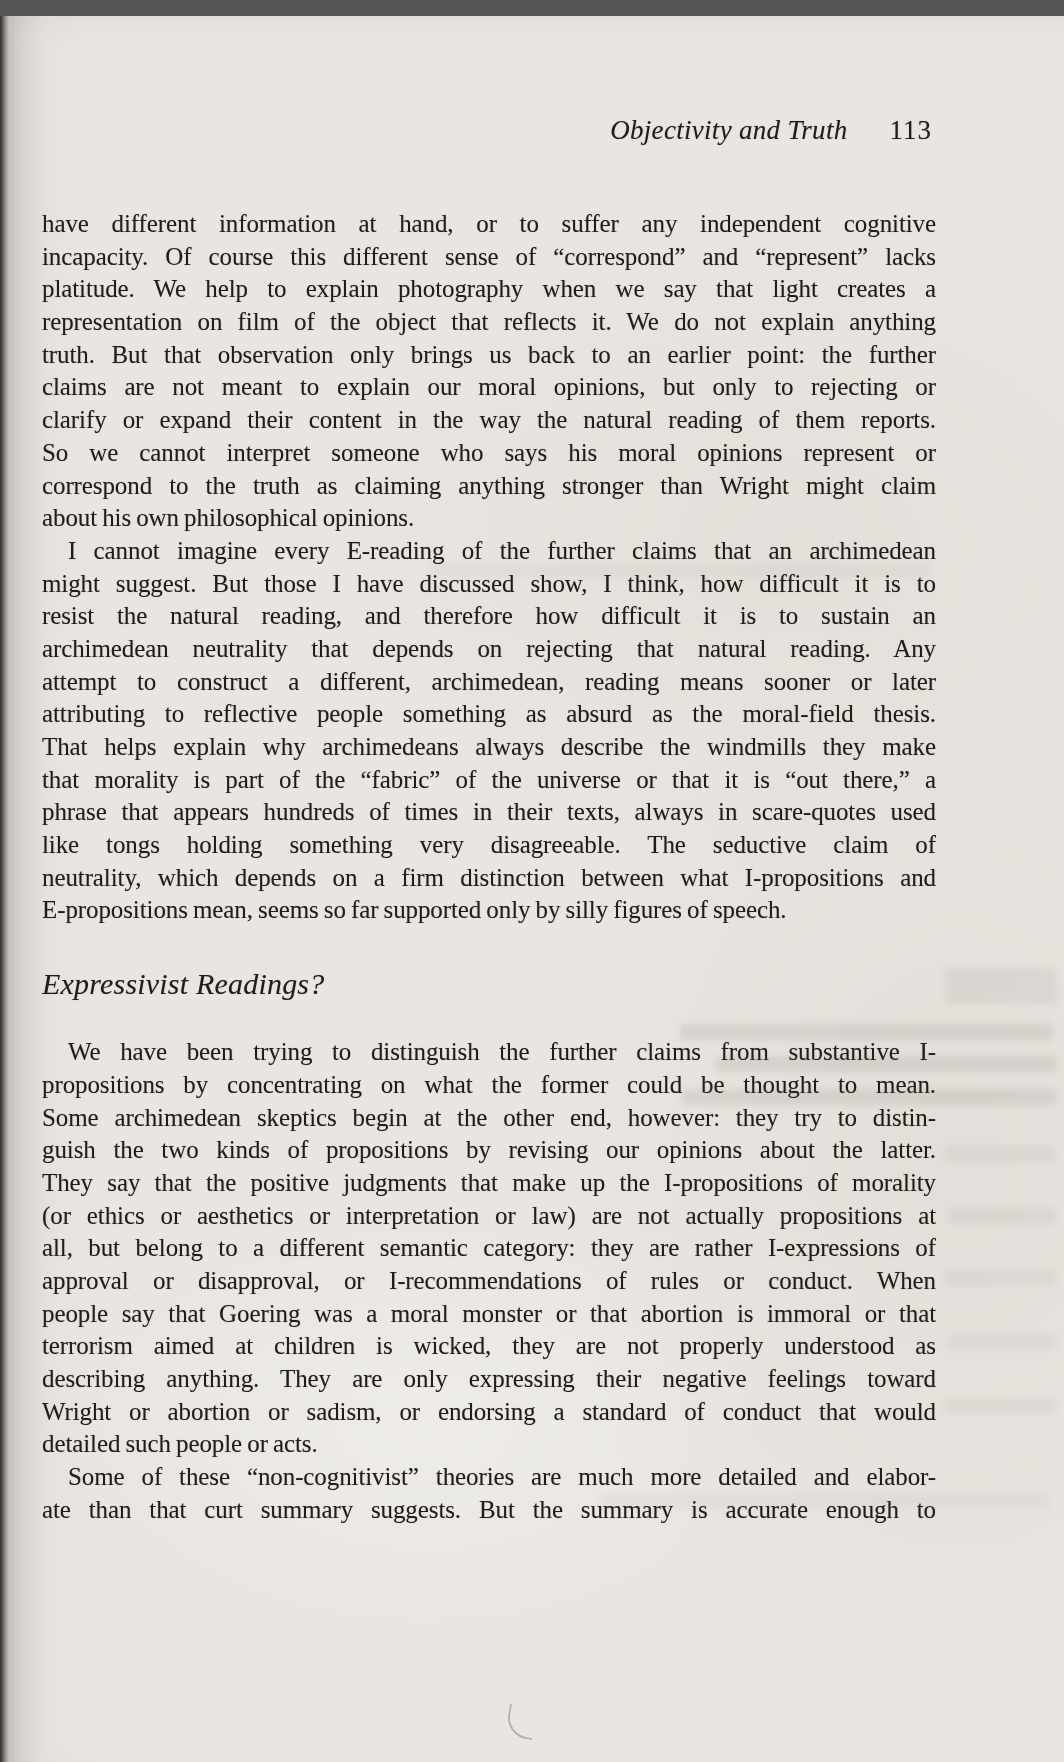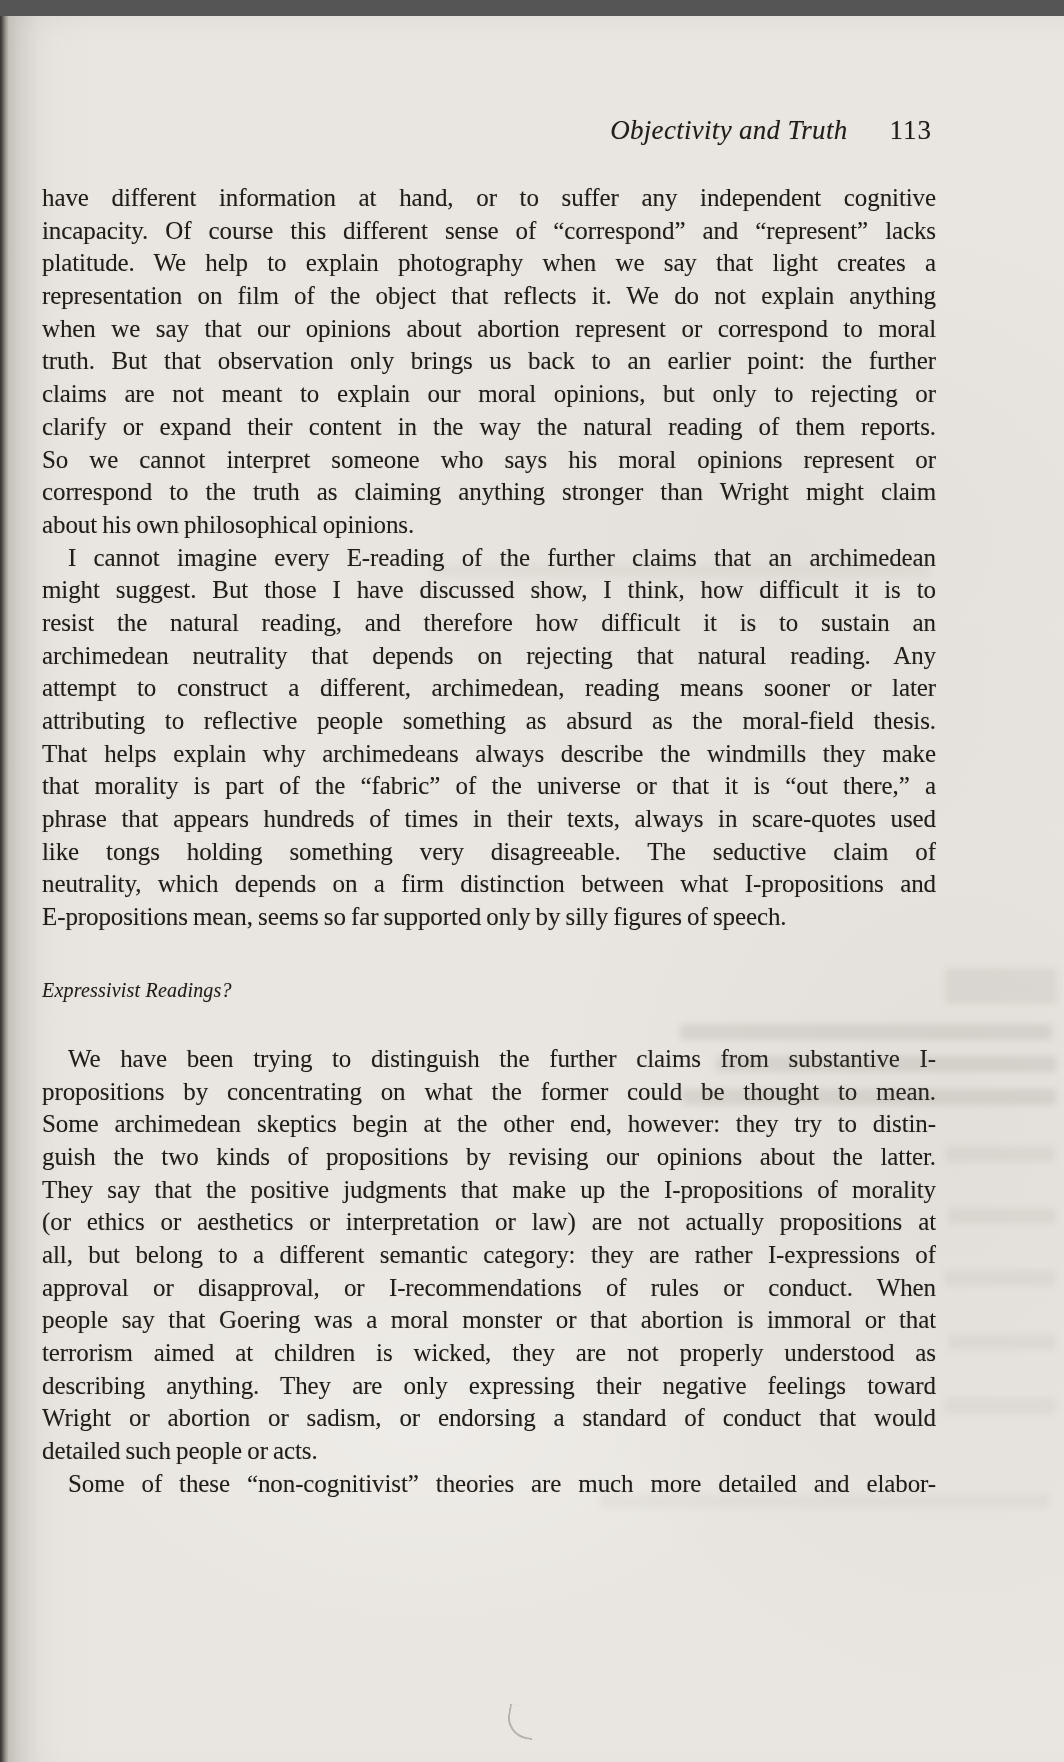--- a/index.html
+++ b/index.html
@@ -30,41 +30,41 @@
     font-size: 27px;
     line-height: 32px;
     white-space: nowrap;
     text-shadow: 0 0 1px rgba(33,29,24,0.35);
   }
   .running-title { font-style: italic; letter-spacing: 0.3px; }
   .page-number { margin-left: 42px; font-style: normal; letter-spacing: 1px; }
   .text-block {
     position: absolute;
     left: 42px;
-    top: 166px;
+    top: 192px;
     width: 894px;
     text-shadow: 0 0 1px rgba(33,29,24,0.30);
   }
   .paragraph { margin: 0; }
   .line {
     height: 32.7px;
     line-height: 32.7px;
     font-size: 25px;
     letter-spacing: -0.1px;
     word-spacing: -1px;
     text-align: justify;
     text-align-last: justify;
     overflow: hidden;
     white-space: nowrap;
   }
   .line.last { text-align-last: left; white-space: normal; }
   .paragraph.indent .line:first-child { text-indent: 26px; }
   .section-heading {
     font-style: italic;
-    font-size: 20px;
+    font-size: 30px;
     line-height: 33px;
     margin: 40px 0 36px 0;
     letter-spacing: 0.2px;
   }
   .ghost {
     position: absolute;
     background: rgba(110,104,94,0.13);
     filter: blur(3px);
     border-radius: 3px;
   }
@@ -90,21 +90,20 @@
   <div class="running-header">
     <span class="running-title">Objectivity and Truth</span><span class="page-number">113</span>
   </div>
 
   <div class="text-block">
       <div class="paragraph">
         <div class="line">have different information at hand, or to suffer any independent cognitive</div>
         <div class="line">incapacity. Of course this different sense of “correspond” and “represent” lacks</div>
         <div class="line">platitude. We help to explain photography when we say that light creates a</div>
         <div class="line">representation on film of the object that reflects it. We do not explain anything</div>
-        <div class="line">when we say that our opinions about abortion represent or correspond to moral</div>
         <div class="line">truth. But that observation only brings us back to an earlier point: the further</div>
         <div class="line">claims are not meant to explain our moral opinions, but only to rejecting or</div>
         <div class="line">clarify or expand their content in the way the natural reading of them reports.</div>
         <div class="line">So we cannot interpret someone who says his moral opinions represent or</div>
         <div class="line">correspond to the truth as claiming anything stronger than Wright might claim</div>
         <div class="line last">about his own philosophical opinions.</div>
       </div>
       <div class="paragraph indent">
         <div class="line">I cannot imagine every E-reading of the further claims that an archimedean</div>
         <div class="line">might suggest. But those I have discussed show, I think, how difficult it is to</div>
@@ -130,20 +129,21 @@
         <div class="line">all, but belong to a different semantic category: they are rather I-expressions of</div>
         <div class="line">approval or disapproval, or I-recommendations of rules or conduct. When</div>
         <div class="line">people say that Goering was a moral monster or that abortion is immoral or that</div>
         <div class="line">terrorism aimed at children is wicked, they are not properly understood as</div>
         <div class="line">describing anything. They are only expressing their negative feelings toward</div>
         <div class="line">Wright or abortion or sadism, or endorsing a standard of conduct that would</div>
         <div class="line last">detailed such people or acts.</div>
       </div>
       <div class="paragraph indent">
         <div class="line">Some of these “non-cognitivist” theories are much more detailed and elabor-</div>
+        <div class="line">ate than that curt summary suggests. But the summary is accurate enough to</div>
       </div>
     </div>
 
   <div class="ghost" style="left:430px; top:548px; width:500px; height:13px; opacity:0.45;"></div>
   <div class="ghost" style="left:945px; top:952px; width:112px; height:36px; opacity:0.7;"></div>
   <div class="ghost" style="left:680px; top:1008px; width:372px; height:16px;"></div>
   <div class="ghost" style="left:716px; top:1040px; width:340px; height:16px;"></div>
   <div class="ghost" style="left:682px; top:1073px; width:374px; height:16px;"></div>
   <div class="ghost" style="left:945px; top:1130px; width:110px; height:16px; opacity:0.6;"></div>
   <div class="ghost" style="left:948px; top:1192px; width:108px; height:16px; opacity:0.6;"></div>

